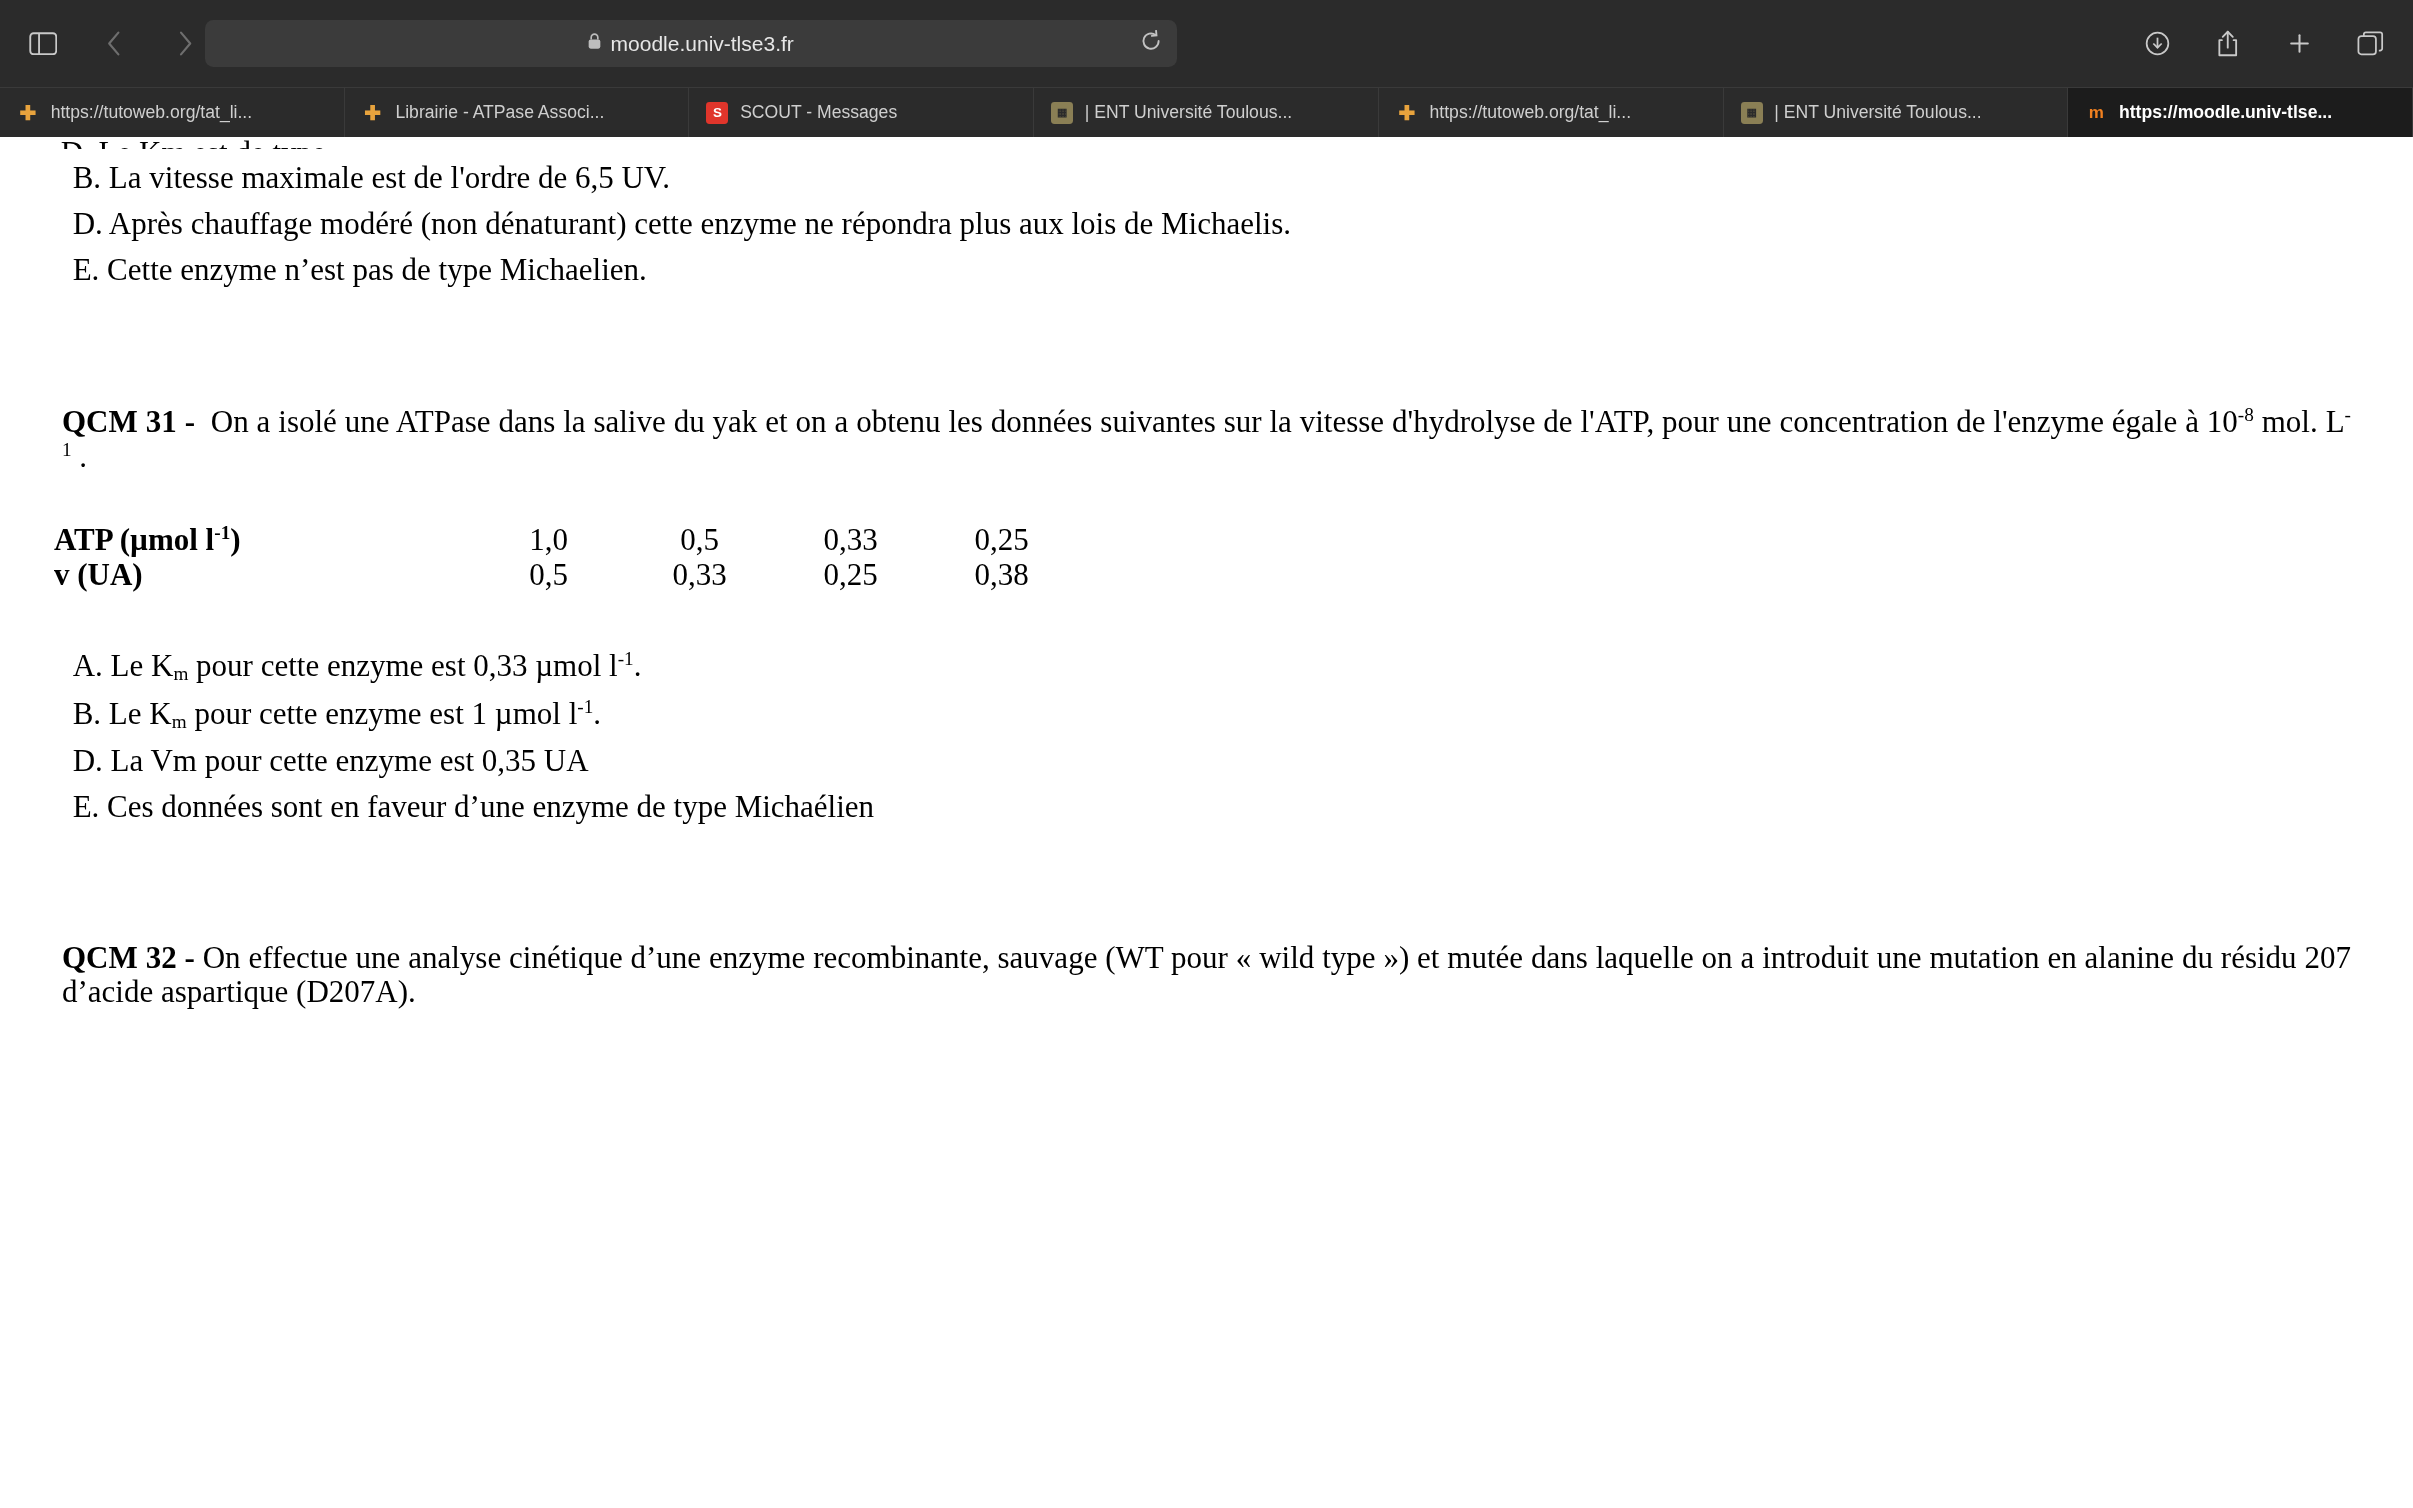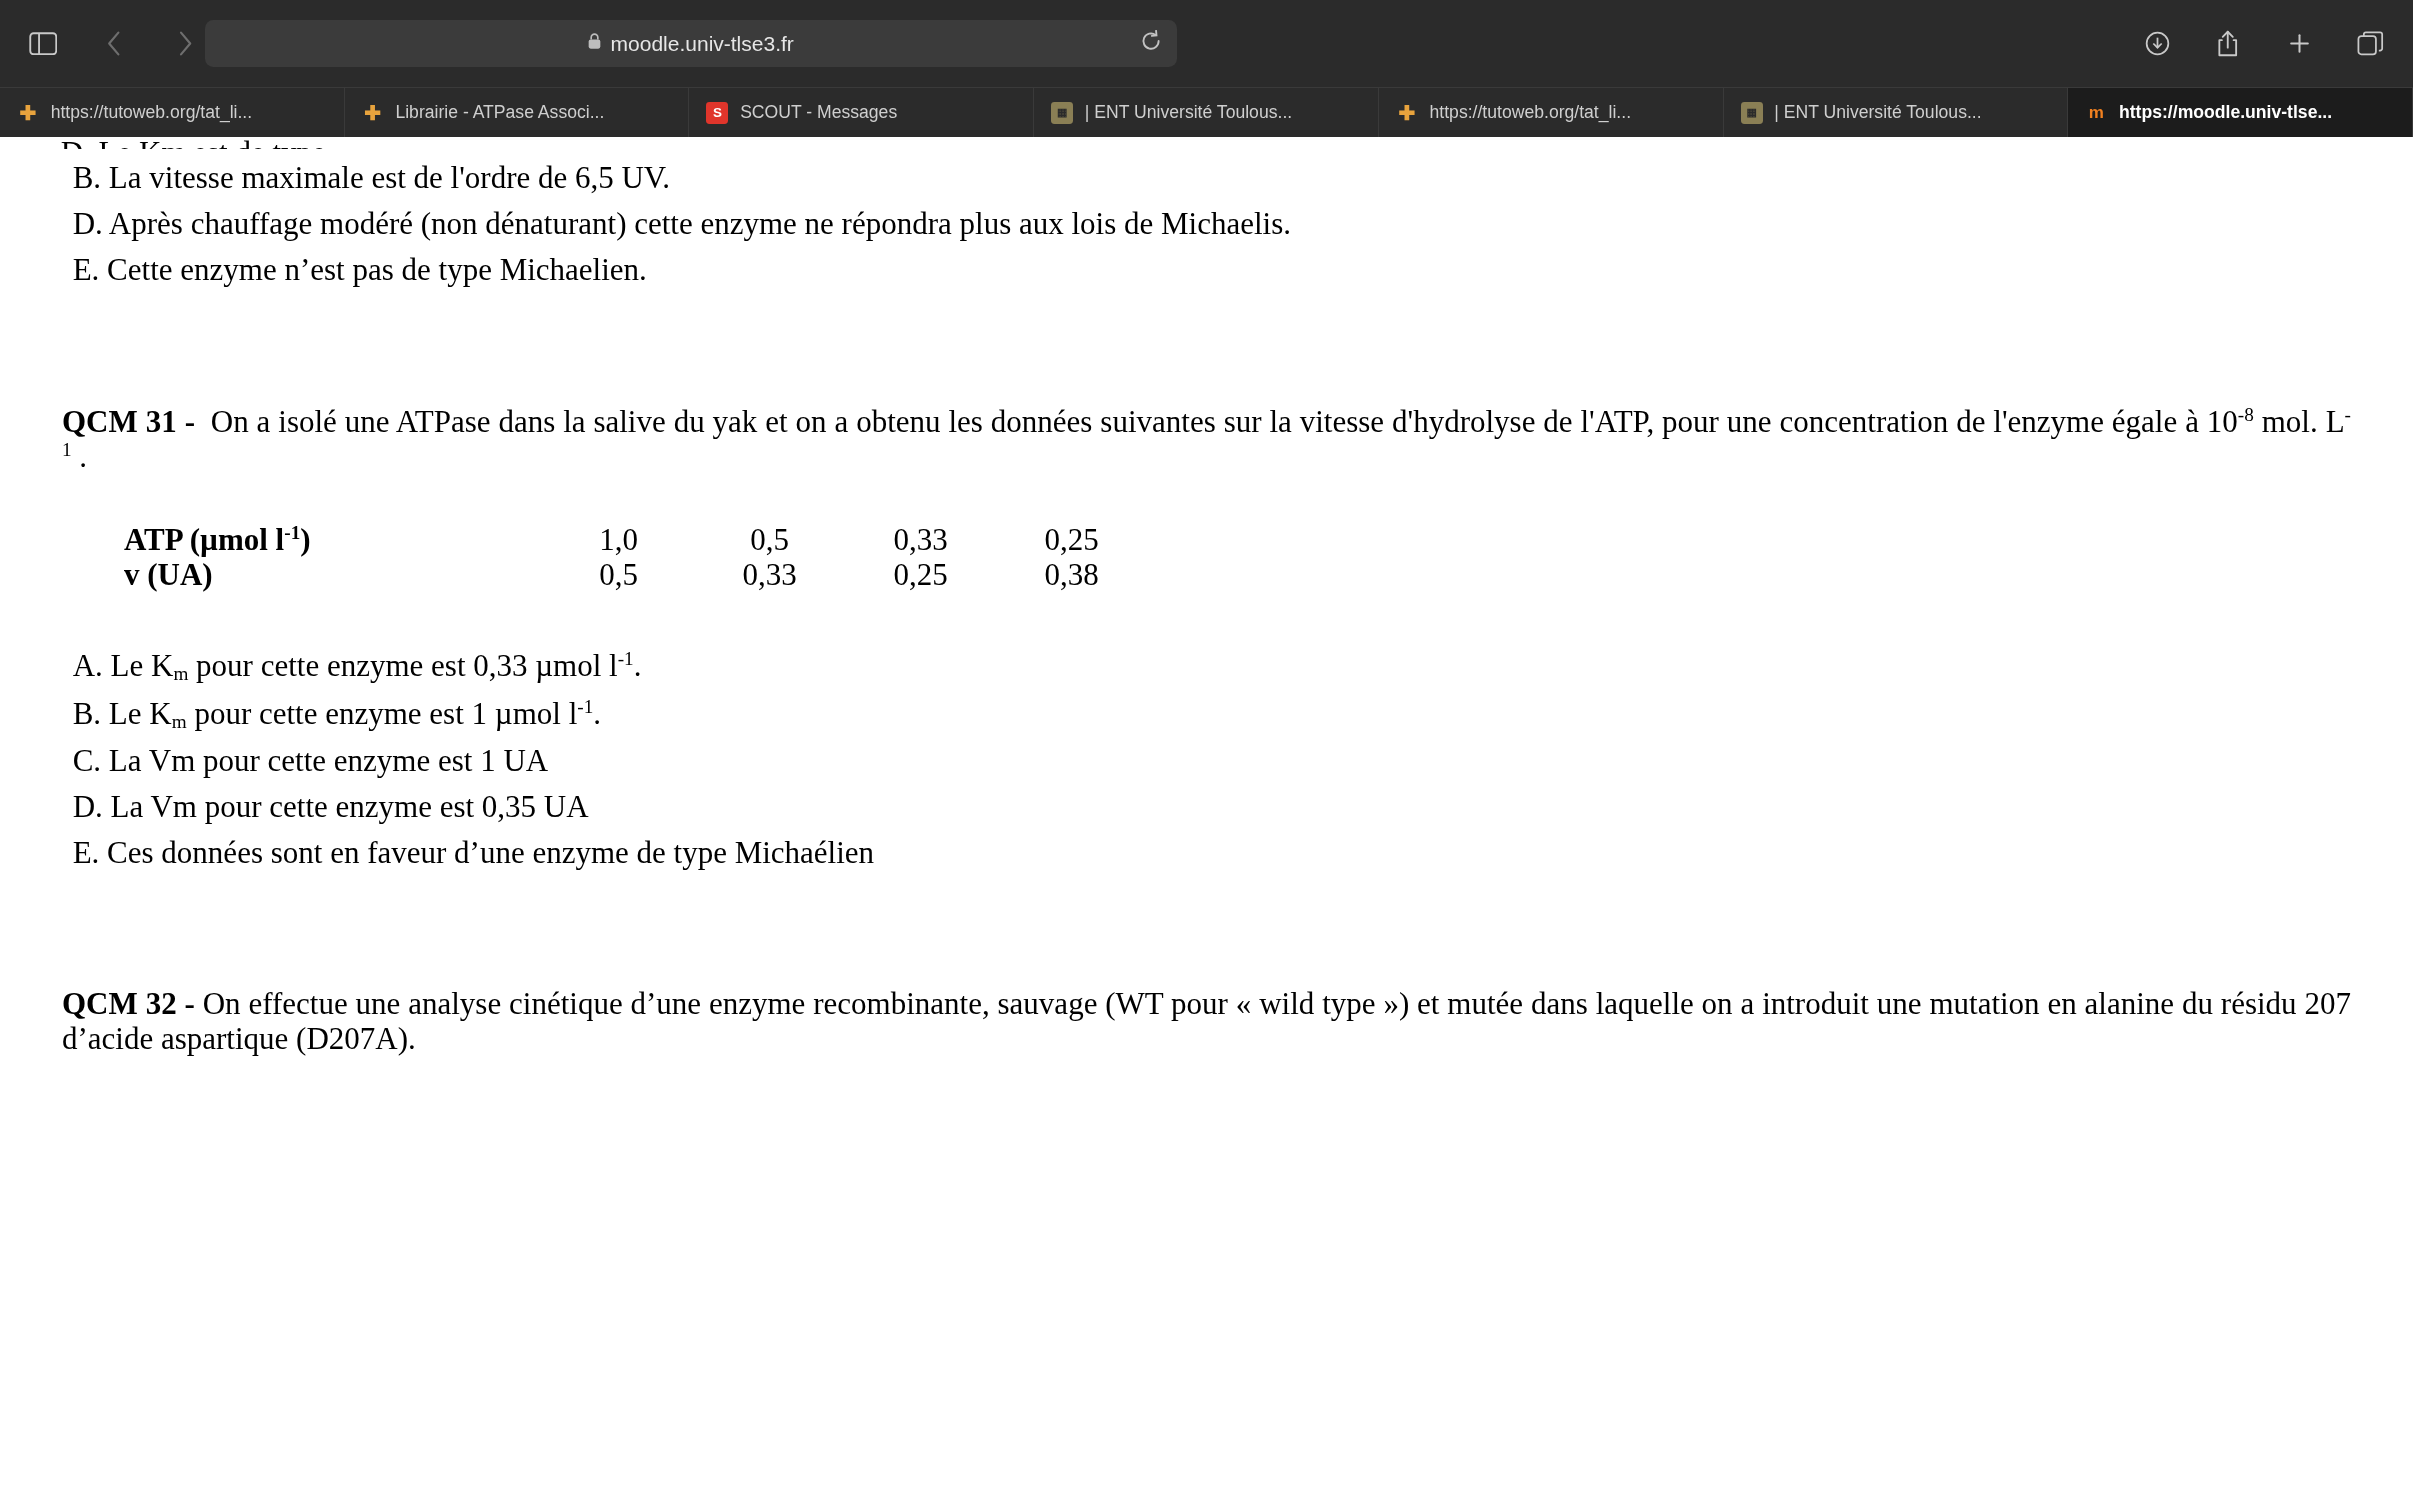--- a/index.html
+++ b/index.html
@@ -151,21 +151,20 @@
   .para {
     text-align: justify;
     margin: 8px;
     padding-left: 0;
   }
   .para b { font-weight: bold; }
 
   
   .datatable {
     margin-top: 49px;
-    margin-left: 70px;
     border-collapse: collapse;
   }
   .datatable td {
     padding: 0 0 0 0;
     font-size: 31px;
     line-height: 1.13;
     vertical-align: bottom;
     text-align: center;
   }
   .datatable td.rowhead {
@@ -339,23 +338,20 @@
 
     <div class="spacer-md"></div>
 
     <p class="opt">
       A. Le K<sub>m</sub> pour cette enzyme est 0,33 µmol l<sup>-1</sup>.
     </p>
     <p class="opt">
       B. Le K<sub>m</sub> pour cette enzyme est 1 µmol l<sup>-1</sup>.
     </p>
     <p class="opt">
-      <span>C. La Vm pour cette enzyme est 1 UA</span>
-    </p>
-    <p class="opt">
       <span>D. La Vm pour cette enzyme est 0,35 UA</span>
     </p>
     <p class="opt">
       <span>E. Ces données sont en faveur d’une enzyme de type Michaélien</span>
     </p>
 
     <div class="spacer-xl"></div>
 
     <p class="para">
       <b class="qtitle">QCM 32 -</b>

